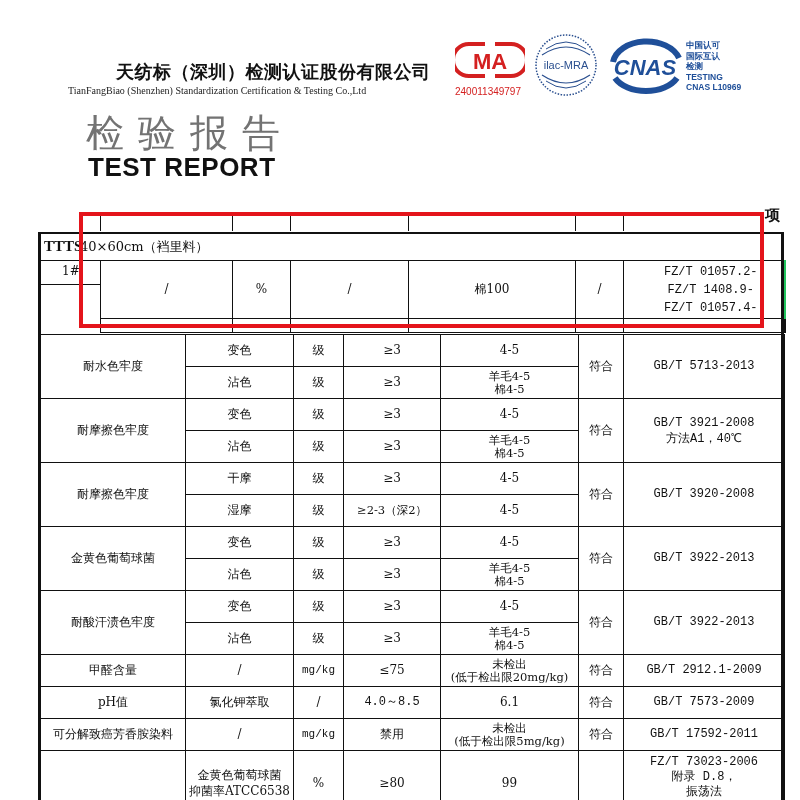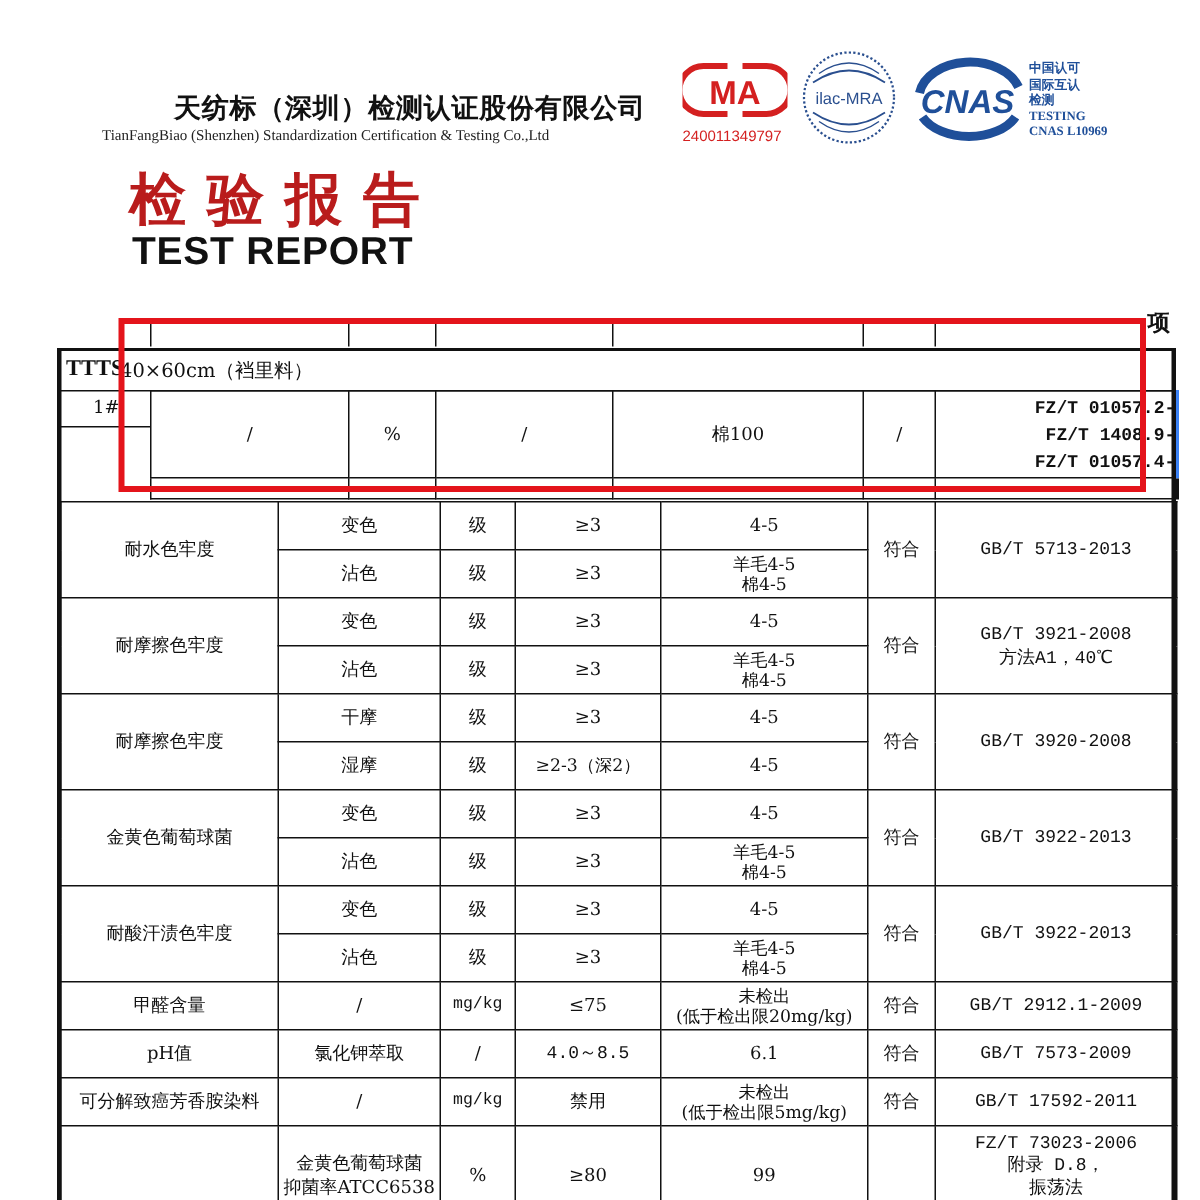--- a/index.html
+++ b/index.html
@@ -1,29 +1,29 @@
 <!DOCTYPE html>
 <html><head>
 <meta charset="utf-8">
 <style>
   html, body { margin:0; padding:0; }
   body { width:800px; height:800px; background:#ffffff; position:relative; overflow:hidden;
          font-family:"DejaVu Serif", serif; color:#111; }
   .abs { position:absolute; }
   .company-cn { left:84px; top:60px; font-family:"DejaVu Sans", sans-serif; font-weight:bold; font-size:18px; letter-spacing:0.5px; color:#111;margin-left:32px; }
   .company-en { left:68px; top:85px; font-size:10px; font-weight:normal; font-family:"Liberation Serif", serif; color:#222; white-space:nowrap; }
-  .title-cn { left:86px; top:108px; font-family:"DejaVu Serif", serif; font-weight:bold; font-size:38px; letter-spacing:14px; color:#b91c1c; }
+  .title-cn { left:86px; top:108px; font-family:"DejaVu Serif", serif; font-weight:normal; font-size:38px; letter-spacing:14px; color:#737373; }
   .title-en { left:88px; top:152px; font-family:Liberation Sans, sans-serif; font-weight:bold; font-size:26px; color:#111; letter-spacing:0.5px; }
 
   
   .cma { left:455px; top:40px; width:70px; height:40px; }
   .cma-num { left:455px; top:86px; font-family:"Liberation Sans", sans-serif; font-weight:normal; font-size:10px; color:#d42020; }
   .ilac { left:534px; top:33px; width:64px; height:64px; }
   .cnas { left:605px; top:38px; width:80px; height:58px; }
-  .cnas-text { left:686px; top:40px; font-family:Liberation Serif, serif; font-weight:bold; font-size:8.5px; line-height:10.5px; color:#1f4f99; }
+  .cnas-text { left:686px; top:40px; font-family:Liberation Sans, sans-serif; font-weight:bold; font-size:8.5px; line-height:10.5px; color:#1f4f99; }
 
   
   table { border-collapse:collapse; position:absolute; table-layout:fixed; }
   td { border:1px solid #111; text-align:center; vertical-align:middle; font-size:12px; padding:0; line-height:13px; font-family:"DejaVu Serif", serif; }
   .upper-header td { border-bottom:none; border-top:none; font-size:10px; color:#bbb; height:17px; }
   .main td { height:31px; }
   .small { font-size:11.5px; }
   .mono { font-family:"Liberation Mono", monospace; font-size:12px; }
   .outer-border-left { left:38px; top:232px; width:3px; height:568px; background:#111; }
   .outer-border-right { left:781px; top:232px; width:3px; height:568px; background:#111; }
@@ -110,21 +110,21 @@
       <col style="width:48px">
       <col style="width:161px">
     </colgroup>
   <tbody>
       <tr style="height:58px;">
     <td>/</td>
     <td>%</td>
     <td>/</td>
     <td>棉100</td>
     <td>/</td>
-    <td class="mono" style="text-align:right; padding-left:14px; line-height:18px; overflow:hidden; white-space:nowrap; border-right:2px solid #3b82f6;font-weight:bold;">
+    <td class="mono" style="text-align:center; padding-left:14px; line-height:18px; overflow:hidden; white-space:nowrap; border-right:2px solid #22c55e;">
       <div>FZ/T 01057.2-</div>
       <div>FZ/T 1408.9-</div>
       <div>FZ/T 01057.4-</div>
     </td>
   </tr>
   <tr style="height:14px;">
     <td></td>
         <td></td>
     <td></td>
         <td></td>

